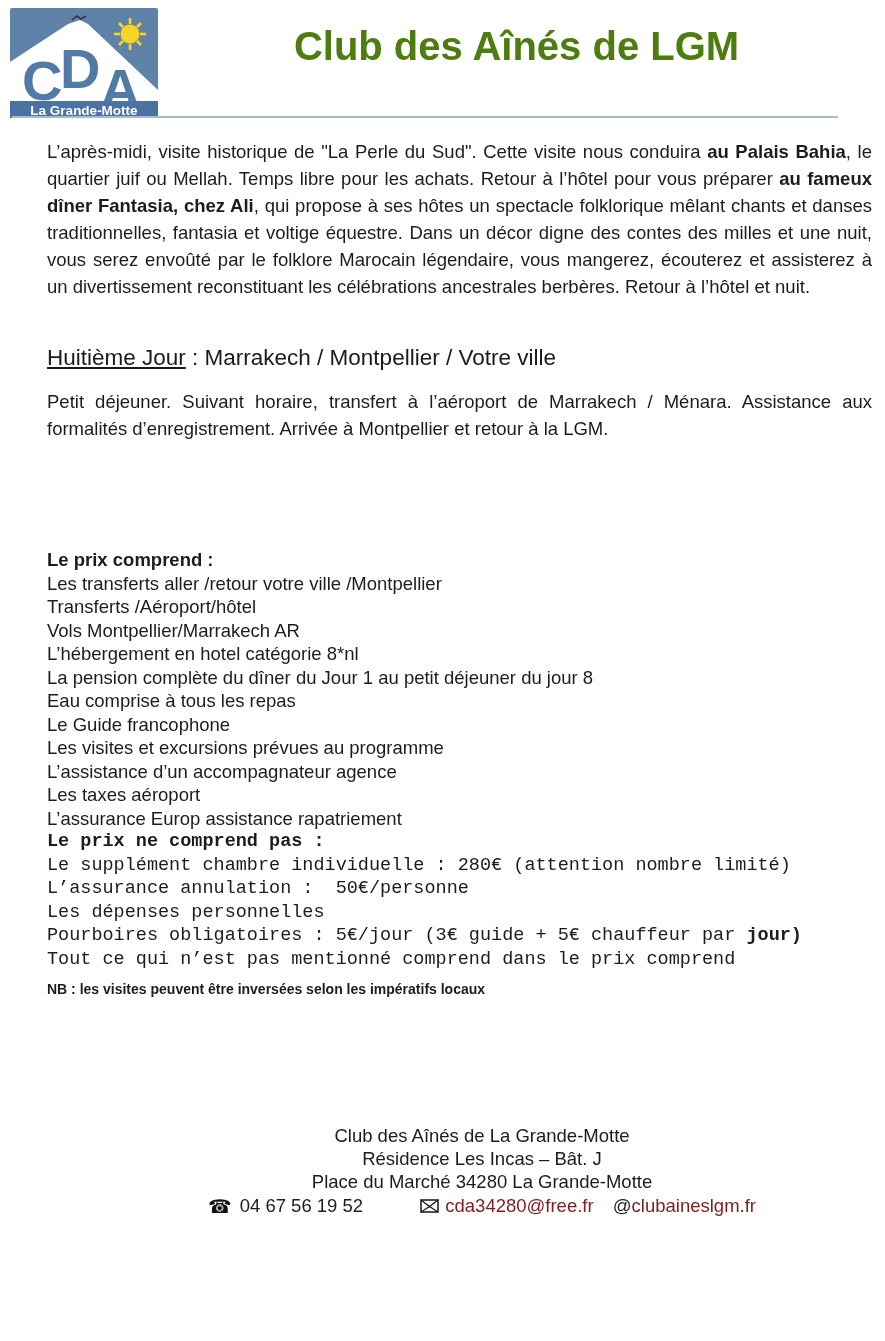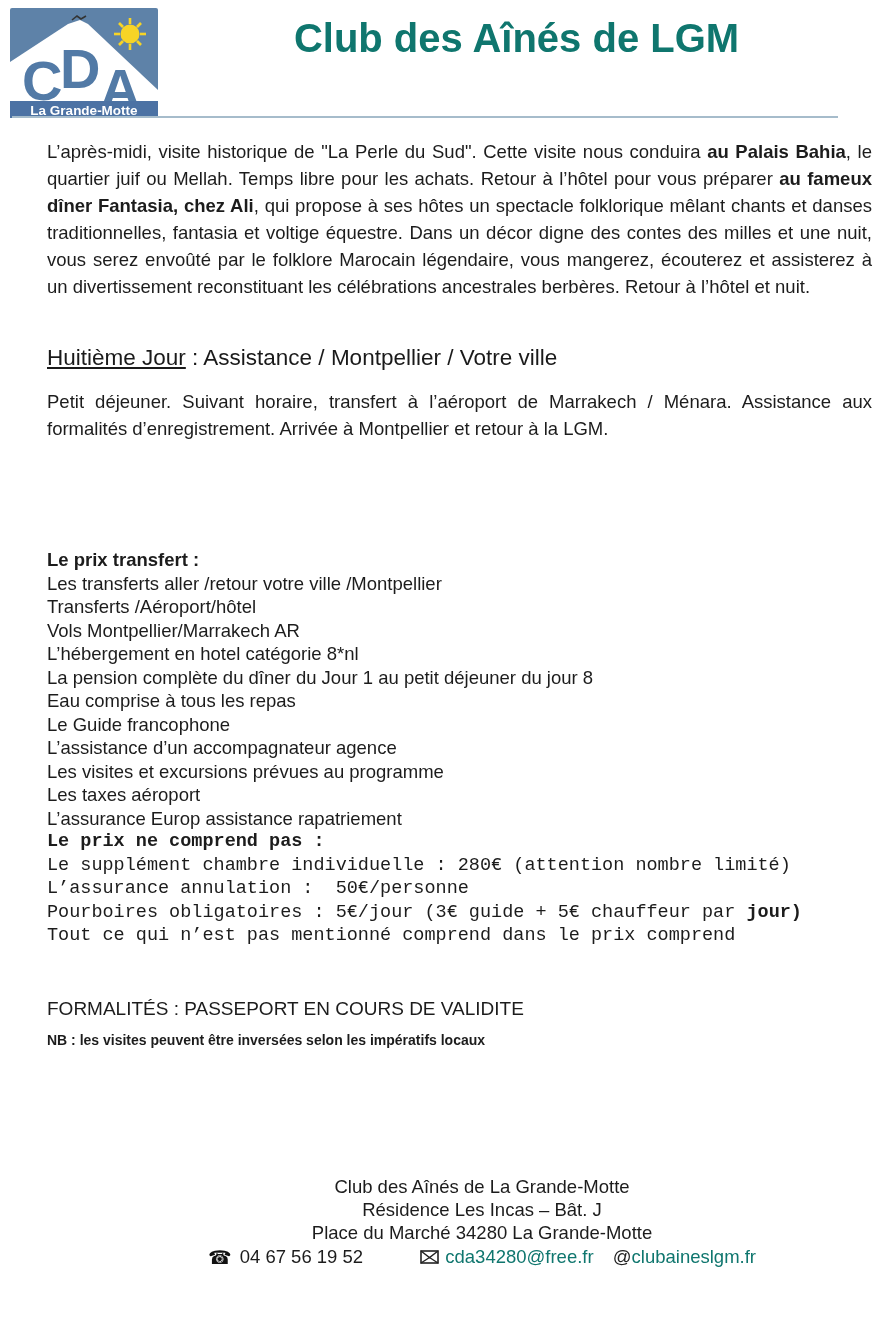--- a/index.html
+++ b/index.html
@@ -9,23 +9,23 @@
     color:#1c1c1c;
     position:relative;
     overflow:hidden;
   }
   .page{width:885px;height:1341px;position:relative;}
 
   
   .header{position:relative;height:118px;}
   .logo{position:absolute;left:10px;top:8px;width:148px;height:110px;}
   .doc-title{
-    position:absolute;left:158px;right:10px;top:16px;
+    position:absolute;left:158px;right:10px;top:24px;
     text-align:center;
-    font-size:40px;font-weight:bold;color:#0f766e;
+    font-size:40px;font-weight:bold;color:#4d7c0f;
     letter-spacing:0px;
     font-family:"Liberation Sans", sans-serif;
   }
   .header-rule{
     position:absolute;top:116px;left:12px;width:826px;height:2px;
     background:#a6bccb;
   }
 
   
   .content{padding:0 13px 0 47px;font-size:18.5px;}
@@ -52,21 +52,21 @@
   .footer{
     margin-top:126px;
     text-align:center;
     padding-left:45px;
     font-size:18.5px;line-height:23px;
   }
   .footer .contact-row{margin-top:1px;}
   .phone-icon{font-size:19px;position:relative;top:1px;color:#111;}
   .phone-number{margin-left:8px;}
   .envelope-icon{margin-left:52px;margin-right:6px;position:relative;top:1px;}
-  .link-blue{color:#0f766e;text-decoration:none;}
+  .link-blue{color:#7f1d1d;text-decoration:none;}
   .at-sign{color:#222;margin-left:14px;}
 
   b{font-weight:bold;}
 </style>
 </head>
 <body>
 
 <div class="page">
 
   <div class="header">
@@ -94,48 +94,48 @@
       <text x="74" y="106.5" text-anchor="middle" font-family="Liberation Sans, sans-serif" font-weight="bold" font-size="13.5" fill="#ffffff">La Grande-Motte</text>
     </svg>
     <div class="doc-title">Club des Aînés de LGM</div>
     <div class="header-rule"></div>
   </div>
 
   <div class="content">
 
     <p class="para p1"><span>L’après-midi, visite historique de "La Perle du Sud". Cette visite nous conduira </span><b>au Palais Bahia</b><span>, le quartier juif ou Mellah. Temps libre pour les achats.  Retour à l’hôtel pour vous préparer </span><b>au fameux dîner Fantasia, chez Ali</b><span>, qui propose à ses hôtes un spectacle folklorique mêlant chants et danses traditionnelles, fantasia et voltige équestre. Dans un décor digne des contes des milles et une nuit, vous serez envoûté par le folklore Marocain légendaire, vous mangerez, écouterez et assisterez à un divertissement reconstituant les célébrations ancestrales berbères. Retour à l’hôtel et nuit.</span></p>
 
-    <div class="day-heading"><span class="underlined">Huitième Jour</span><span> : Assistance / Montpellier / Votre ville</span></div>
+    <div class="day-heading"><span class="underlined">Huitième Jour</span><span> : Marrakech / Montpellier / Votre ville</span></div>
 
     <p class="para p2">Petit déjeuner. Suivant horaire, transfert à l’aéroport de Marrakech / Ménara. Assistance aux formalités d’enregistrement.  Arrivée à Montpellier et retour à la LGM.</p>
 
     <div class="list-block includes">
-      <div class="block-title">Le prix transfert :</div>
+      <div class="block-title">Le prix comprend :</div>
       <div class="list-line">Les transferts aller /retour votre ville /Montpellier</div>
       <div class="list-line">Transferts /Aéroport/hôtel</div>
       <div class="list-line">Vols Montpellier/Marrakech AR</div>
       <div class="list-line">L’hébergement en hotel catégorie 8*nl</div>
       <div class="list-line">La pension complète du dîner du Jour 1 au petit déjeuner du jour 8</div>
       <div class="list-line">Eau comprise à tous les repas</div>
       <div class="list-line">Le Guide francophone</div>
+      <div class="list-line">Les visites et excursions prévues au programme</div>
       <div class="list-line">L’assistance d’un accompagnateur agence</div>
-      <div class="list-line">Les visites et excursions prévues au programme</div>
       <div class="list-line">Les taxes aéroport</div>
       <div class="list-line">L’assurance Europ assistance rapatriement</div>
     </div>
 
     <div class="list-block excludes">
       <div class="block-title">Le prix ne comprend pas :</div>
       <div class="list-line">Le supplément chambre individuelle : 280€ (attention nombre limité)</div>
       <div class="list-line">L’assurance annulation :  50€/personne</div>
+      <div class="list-line">Les dépenses personnelles</div>
       <div class="list-line"><span>Pourboires obligatoires : 5€/jour (3€ guide + 5€ chauffeur par </span><b>jour)</b></div>
       <div class="list-line">Tout ce qui n’est pas mentionné comprend dans le prix comprend</div>
     </div>
 
-    <div class="formalites">FORMALITÉS : PASSEPORT EN COURS DE VALIDITE</div>
 
     <div class="nb">NB : les visites peuvent être inversées selon les impératifs locaux</div>
 
     <div class="footer">
       <div>Club des Aînés de La Grande-Motte</div>
       <div>Résidence Les Incas – Bât. J</div>
       <div>Place du Marché 34280 La Grande-Motte</div>
       <div class="contact-row">
         <span class="phone-icon">☎</span><span class="phone-number">04 67 56 19 52</span>
         <svg class="envelope-icon" width="19" height="14" viewBox="0 0 19 14">

